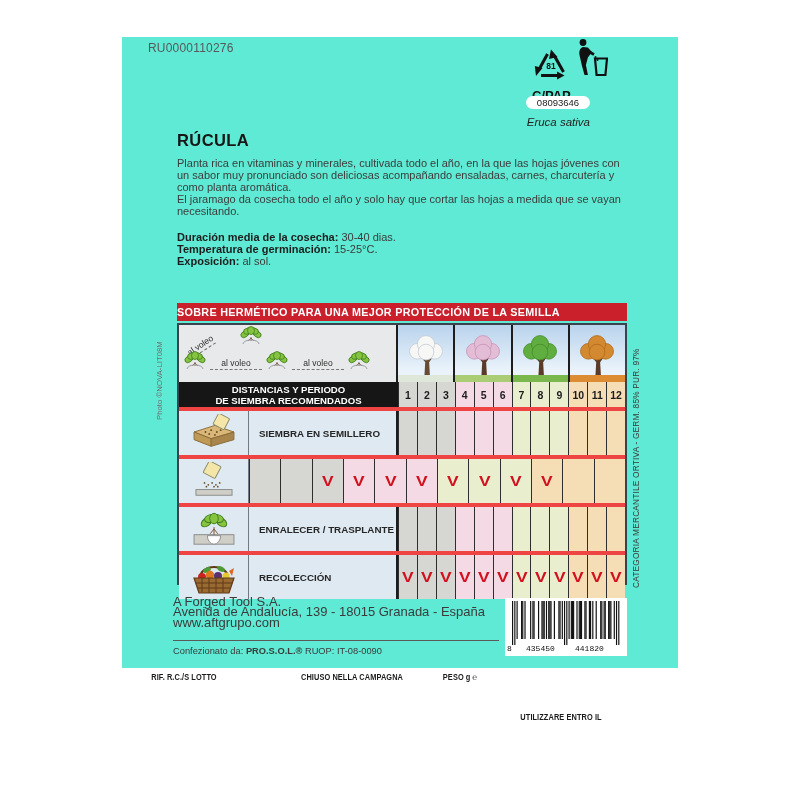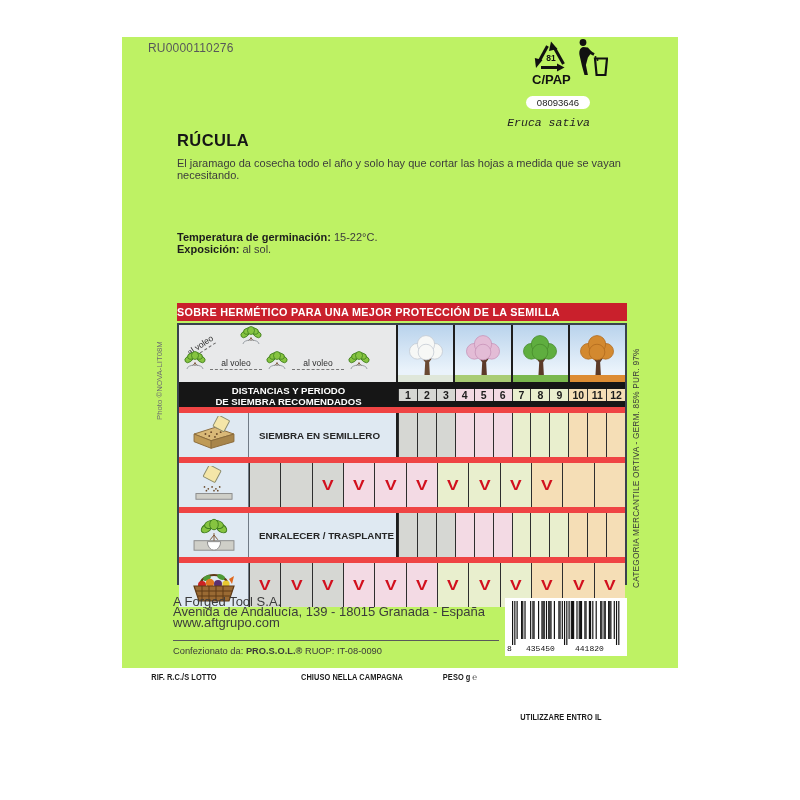--- a/index.html
+++ b/index.html
@@ -1,34 +1,34 @@
 <!DOCTYPE html>
 <html><head>
 <meta charset="utf-8">
 <style>
   html,body{margin:0;padding:0;}
   body{width:800px;height:800px;background:#ffffff;position:relative;
        font-family:"Liberation Sans",sans-serif;color:#2d2d2d;overflow:hidden;}
 
-  .packet{position:absolute;left:122px;top:37px;width:556px;height:631px;background:#bef264;}
+  .packet{position:absolute;left:122px;top:37px;width:556px;height:631px;background:#5eead4;}
 
   .ref-code{position:absolute;left:26px;top:4px;font-size:12px;color:#57585a;letter-spacing:.2px;}
 
   
   .recycle-wrap{position:absolute;left:410px;top:1px;width:38px;text-align:center;}
-  .recycle-box{position:relative;width:36px;height:34px;margin:0 auto;}
+  .recycle-box{position:relative;width:36px;height:34px;margin:8px auto;}
   .recycle-box svg{position:absolute;left:0;top:0;}
   .recycle-num{position:absolute;left:0;top:15px;width:36px;text-align:center;
                font-size:8.5px;font-weight:bold;color:#111;}
   .recycle-mat{font-size:13px;font-weight:bold;color:#111;display:block;margin-top:0px;}
   .trashman{position:absolute;left:452px;top:1px;}
 
   .batch-pill{position:absolute;left:404px;top:59px;width:64px;height:13px;background:#fff;
               border-radius:7px;font-size:9.5px;line-height:13px;text-align:center;color:#222;}
-  .species{position:absolute;right:88px;top:79px;font-style:italic;font-size:11.5px;color:#222;font-family:Liberation Mono, monospace;}
+  .species{position:absolute;right:88px;top:79px;font-style:italic;font-size:11.5px;color:#222;}
 
   .title{position:absolute;left:55px;top:94px;font-size:16.5px;font-weight:bold;color:#161616;letter-spacing:.4px;}
   .desc{position:absolute;left:55px;top:121px;width:455px;font-size:11px;line-height:11.9px;color:#3c3c3c;}
   .desc p{margin:0;}
 
   .specs{position:absolute;left:55px;top:195px;font-size:11px;line-height:11.8px;color:#3c3c3c;}
   .specs b{color:#1d1d1d;}
 
   .banner{position:absolute;left:55px;top:266px;width:450px;height:18px;background:#c9202c;
           color:#fff;font-weight:bold;font-size:10.8px;text-align:left;line-height:18px;letter-spacing:.3px;}
@@ -51,32 +51,32 @@
   .seasons{flex:1;display:flex;}
   .season{flex:1;position:relative;background:linear-gradient(#b9d3ec,#eaf3fb 80%);border-right:2px solid #1d1d1d;}
   .season:last-child{border-right:none;}
   .season svg{position:absolute;left:50%;bottom:3px;transform:translateX(-50%);}
   .ground{position:absolute;left:0;right:0;bottom:0;height:7px;}
   .ground-winter{background:#dfe7da;}
   .ground-spring{background:#a9cc74;}
   .ground-summer{background:#7ab84e;}
   .ground-autumn{background:#dd8c33;}
 
-  .cal-head{display:flex;height:25px;background:#161616;align-items:center;}
+  .cal-head{display:flex;height:25px;background:#161616;}
   .head-label{width:219px;box-sizing:border-box;color:#fff;font-weight:bold;font-size:9.6px;
               text-align:center;line-height:11px;padding-top:2px;}
   .mrow{flex:1;display:flex;}
   .mcell{flex:1;border-left:1px solid #2e2e2e;display:flex;align-items:center;justify-content:center;box-sizing:border-box;}
   .mcell.head{font-weight:bold;font-size:10.5px;color:#1c1c1c;}
   .g0{background:#d6d7d3;}
   .g1{background:#f3dae4;}
   .g2{background:#e9efce;}
   .g3{background:#f5deb6;}
 
-  .cal-row{display:flex;height:44px;border-top:6px solid #ef4444;}
+  .cal-row{display:flex;height:44px;border-top:4px solid #ef4444;}
   .icon-cell{width:70px;box-sizing:border-box;background:#dfe9f2;border-right:1px solid #707a86;
              display:flex;align-items:center;justify-content:center;}
   .label-cell{width:149px;box-sizing:border-box;background:#dfe9f2;border-right:2px solid #1d1d1d;
               font-weight:bold;font-size:9.8px;color:#262626;display:flex;align-items:center;padding-left:10px;}
   .cells{flex:1;display:flex;}
   .chk{color:#d2101e;font-weight:bold;font-size:14.5px;transform:scale(1.2,1);display:inline-block;}
 
   
   .address{position:absolute;left:51px;top:560px;font-size:13px;line-height:10.4px;color:#3b3b3b;}
   .divider{position:absolute;left:51px;top:603px;width:326px;border-top:1px solid #5a5a5a;}
@@ -126,25 +126,27 @@
     <circle cx="23.5" cy="22" r="1" fill="#111"></circle>
     <path d="M21,20.5 h12 l-1.6,16.5 h-8.8 z" fill="none" stroke="#111" stroke-width="2.2"></path>
   </svg>
 
   <div class="batch-pill">08093646</div>
   <div class="species">Eruca sativa</div>
 
   <div class="title">RÚCULA</div>
 
   <div class="desc">
+    <p>Planta rica en vitaminas y minerales, cultivada todo el año, en la que las hojas jóvenes con un sabor muy pronunciado son deliciosas acompañando ensaladas, carnes, charcutería y como planta aromática.</p>
     <p>El jaramago da cosecha todo el año y solo hay que cortar las hojas a medida que se vayan necesitando.</p>
   </div>
 
   <div class="specs">
-    <div><b>Temperatura de germinación:</b> <span>15-22°C.</span></div>
+    <div><b>Duración media de la cosecha:</b> <span>30-40 dias.</span></div>
+    <div><b>Temperatura de germinación:</b> <span>15-25°C.</span></div>
     <div><b>Exposición:</b> <span>al sol.</span></div>
   </div>
 
   <div class="banner">SOBRE HERMÉTICO PARA UNA MEJOR PROTECCIÓN DE LA SEMILLA</div>
 
   <div class="vtext photo-credit">Photo ©NOVA-LIT08M</div>
   <div class="vtext category">CATEGORIA MERCANTILE ORTIVA - GERM. 85% PUR. 97%</div>
 
   <div class="cal">
 
@@ -406,20 +408,21 @@
           <circle cx="15" cy="20" r="4" fill="#cc2222"></circle>
             <circle cx="23" cy="18" r="4.2" fill="#e07820"></circle>
           <circle cx="31" cy="19" r="4" fill="#5a3070"></circle>
             <circle cx="39" cy="19" r="3.6" fill="#e8c830"></circle>
           <polygon points="42,14 47,11 45,19" fill="#e0681e"></polygon>
           <path d="M7,21 h40 l-5,15 h-30 z" fill="#9a6a33" stroke="#5e3a16" stroke-width="1.2"></path>
           <path d="M9,26 h36 M11,31 h32" stroke="#5e3a16" stroke-width="1"></path>
           <path d="M15,21 v14 M22,21 v15 M29,21 v15 M36,21 v14" stroke="#5e3a16" stroke-width="1"></path>
         </svg>
       </div>
+      <div class="label-cell">RECOLECCIÓN</div>
       <div class="cells">
           <div class="mcell body g0">
             <span class="chk">V</span>
           </div>
           <div class="mcell body g0">
             <span class="chk">V</span>
           </div>
           <div class="mcell body g0">
             <span class="chk">V</span>
           </div>

